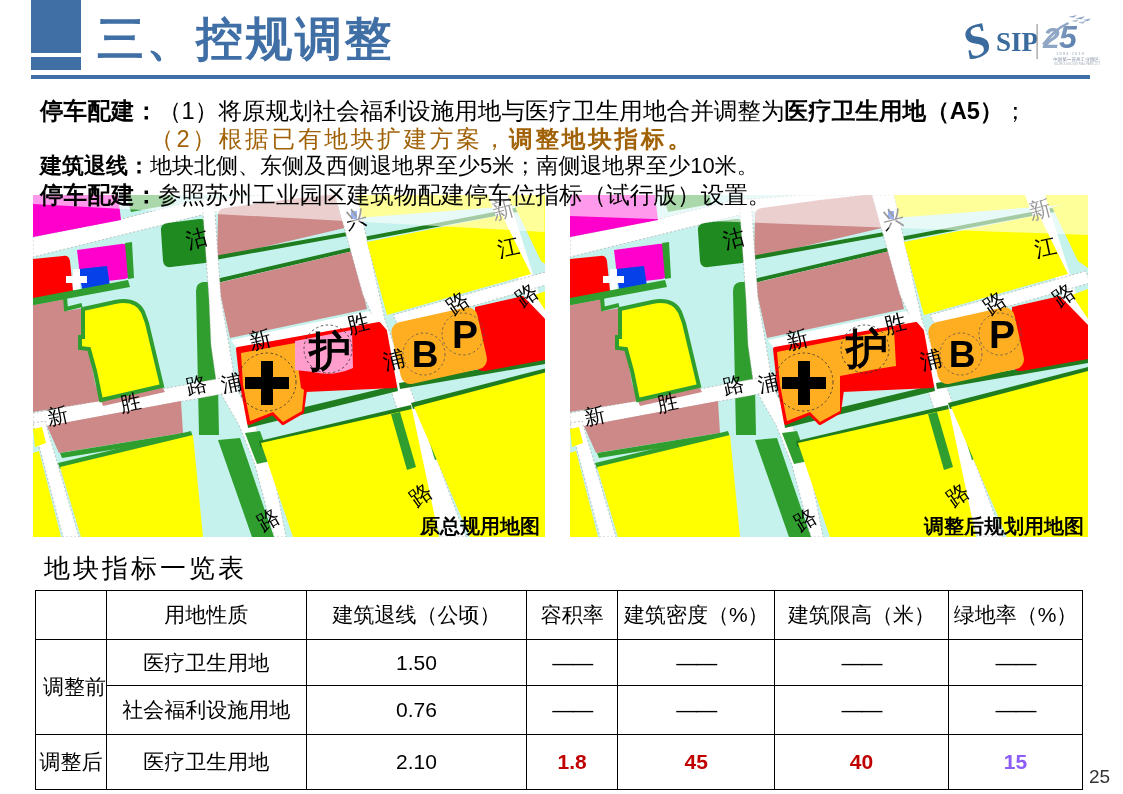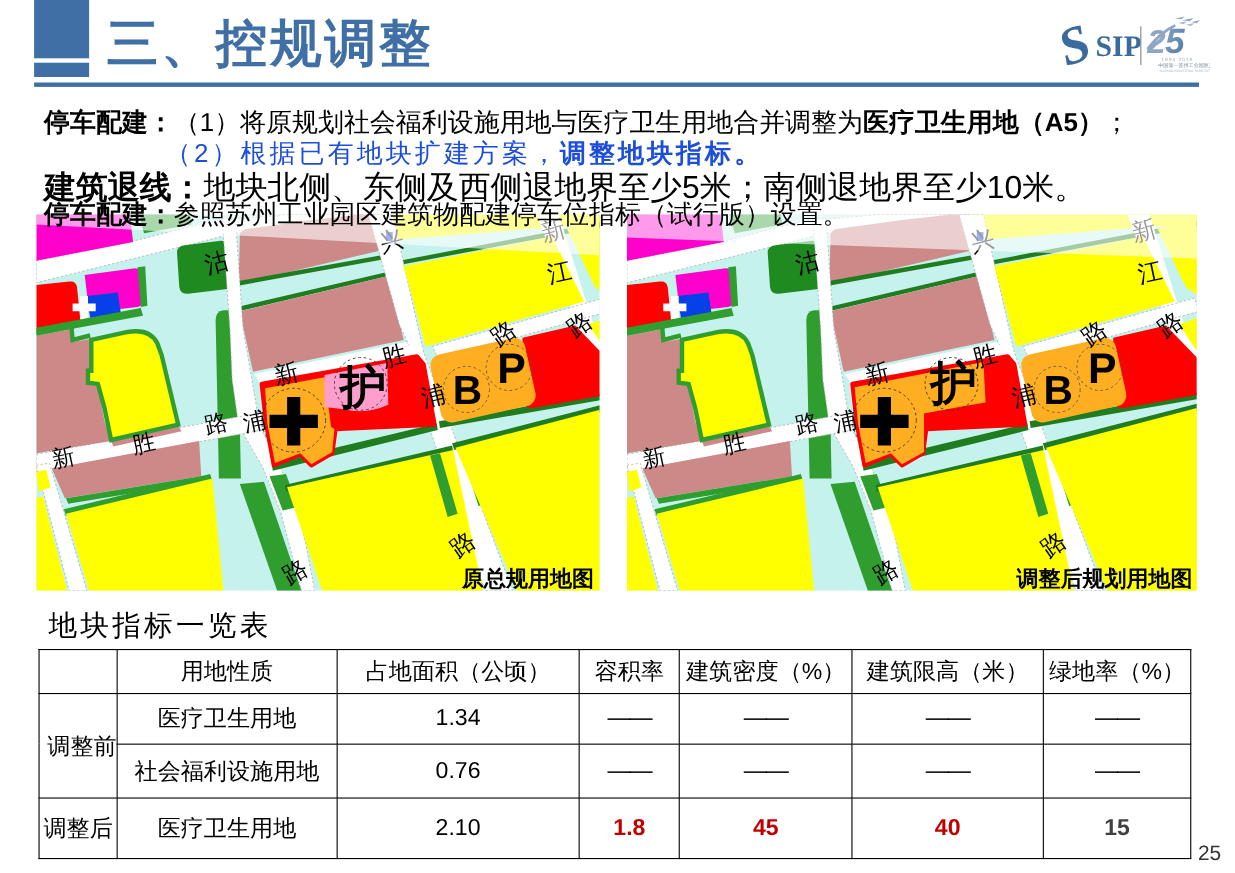--- a/index.html
+++ b/index.html
@@ -35,23 +35,23 @@
 <path d="M113,7 l9,-2 l-3,2.6 Z M120,8.5 l10,-2.2 l-3.4,3 Z M128,10 l8,-1.6 l-3.2,2.8 Z" fill="#8fa6c4"></path>
 <path d="M116,11 l8,-1.6 l-3,2.6 Z M123,12.5 l8,-1.6 l-3.2,2.8 Z" fill="#a8b9d0"></path>
 
 <text x="101" y="45" font-size="4.2" fill="#9aa8bd" letter-spacing="1">1994  2019</text>
 <text x="98" y="51" font-size="4.6" fill="#7a8699">中国第一苏州工业园区开发建设</text>
 <text x="99" y="55" font-size="3" fill="#aab4c0">SUZHOU INDUSTRIAL PARK 25TH</text>
 </svg>
 
 <div class="abs" style="left:40px;top:95px;font-size:23.6px;color:#000;white-space:nowrap"><b>停车配建：</b>（1）将原规划社会福利设施用地与医疗卫生用地合并调整为<b>医疗卫生用地（A5）</b>；</div>
 
-<div class="abs" style="left:150px;top:123px;letter-spacing:2.8px;font-size:23.6px;color:#1d4ed8;white-space:nowrap">（2）根据已有地块扩建方案，<b>调整地块指标。</b></div>
-
-<div class="abs" style="left:40px;top:151px;font-size:29px;color:#000;white-space:nowrap"><b>建筑退线：</b>地块北侧、东侧及西侧退地界至少5米；南侧退地界至少10米。</div>
+<div class="abs" style="left:150px;top:123px;letter-spacing:2.8px;font-size:23.6px;color:#a16207;white-space:nowrap">（2）根据已有地块扩建方案，<b>调整地块指标。</b></div>
+
+<div class="abs" style="left:40px;top:151px;font-size:22px;color:#000;white-space:nowrap"><b>建筑退线：</b>地块北侧、东侧及西侧退地界至少5米；南侧退地界至少10米。</div>
 
 <div class="abs" style="left:40px;top:179px;font-size:23.6px;color:#000;white-space:nowrap;z-index:6"><b>停车配建：</b>参照苏州工业园区建筑物配建停车位指标（试行版）设置。</div>
 
 <svg style="position:absolute;left:33px;top:195px" width="511.5" height="342" viewBox="0 0 511.5 342" font-family="'Liberation Sans',sans-serif">
 
 <rect x="0" y="0" width="518" height="342" fill="#c6f2ed"></rect>
 
 <polygon points="308,0 518,0 518,8 310,24" fill="#ffff00"></polygon>
 
 <polygon points="330,42 430,23 518,6 518,11 430,27 330,46" fill="#1f7d1f"></polygon>
@@ -342,49 +342,49 @@
       <col style="width:199.6px">
       <col style="width:220.7px">
       <col style="width:90.8px">
       <col style="width:157.3px">
       <col style="width:173.3px">
       <col style="width:134.6px">
     </colgroup>
 <tbody>
       <tr style="height:39.5px">
         <td style="border:1.6px solid #000;padding:0;"></td>
-        <td style="border:1.6px solid #000;padding:0;">用地性质</td>
-        <td style="border:1.6px solid #000;padding:0;">占地面积（公顷）</td>
+        <td style="border:1.6px solid #000;padding:10px;">用地性质</td>
+        <td style="border:1.6px solid #000;padding:0;">建筑退线（公顷）</td>
         <td style="border:1.6px solid #000;padding:0;">容积率</td>
         <td style="border:1.6px solid #000;padding:0;">建筑密度（%）</td>
         <td style="border:1.6px solid #000;padding:0;">建筑限高（米）</td>
         <td style="border:1.6px solid #000;padding:0;">绿地率（%）</td>
       </tr>
 <tr style="height:46px">
         <td rowspan="2" style="border:1.6px solid #000;padding:0;text-align:right;">调整前</td>
         <td style="border:1.6px solid #000;padding:0;">医疗卫生用地</td>
-        <td style="border:1.6px solid #000;padding:0;">1.34</td>
+        <td style="border:1.6px solid #000;padding:0;">1.50</td>
         <td style="border:1.6px solid #000;padding:0;"><span style="letter-spacing:-1px">——</span></td>
         <td style="border:1.6px solid #000;padding:0;"><span style="letter-spacing:-1px">——</span></td>
         <td style="border:1.6px solid #000;padding:0;"><span style="letter-spacing:-1px">——</span></td>
         <td style="border:1.6px solid #000;padding:0;"><span style="letter-spacing:-1px">——</span></td>
       </tr>
 <tr style="height:46px">
         <td style="border:1.6px solid #000;padding:0;margin-top:44px;">社会福利设施用地</td>
         <td style="border:1.6px solid #000;padding:12px;">0.76</td>
         <td style="border:1.6px solid #000;padding:0;"><span style="letter-spacing:-1px">——</span></td>
         <td style="border:1.6px solid #000;padding:0;"><span style="letter-spacing:-1px">——</span></td>
         <td style="border:1.6px solid #000;padding:0;"><span style="letter-spacing:-1px">——</span></td>
         <td style="border:1.6px solid #000;padding:0;"><span style="letter-spacing:-1px">——</span></td>
       </tr>
 <tr style="height:45px">
         <td style="border:1.6px solid #000;padding:0;">调整后</td>
         <td style="border:1.6px solid #000;padding:0;">医疗卫生用地</td>
         <td style="border:1.6px solid #000;padding:0;margin-left:28px;">2.10</td>
         <td style="border:1.6px solid #000;padding:0;;color:#c00000;font-weight:bold">1.8</td>
         <td style="border:1.6px solid #000;padding:0;;color:#c00000;font-weight:bold">45</td>
         <td style="border:1.6px solid #000;padding:0;;color:#c00000;font-weight:bold">40</td>
-        <td style="border:1.6px solid #000;padding:15px;;color:#404040;font-weight:bold">15</td>
+        <td style="border:1.6px solid #000;padding:15px;;color:#8b5cf6;font-weight:bold">15</td>
       </tr>
 </tbody>
   </table>
 
 <div class="abs" style="left:1089px;top:766px;font-size:19px;color:#333">25</div>
 
 </body></html>

